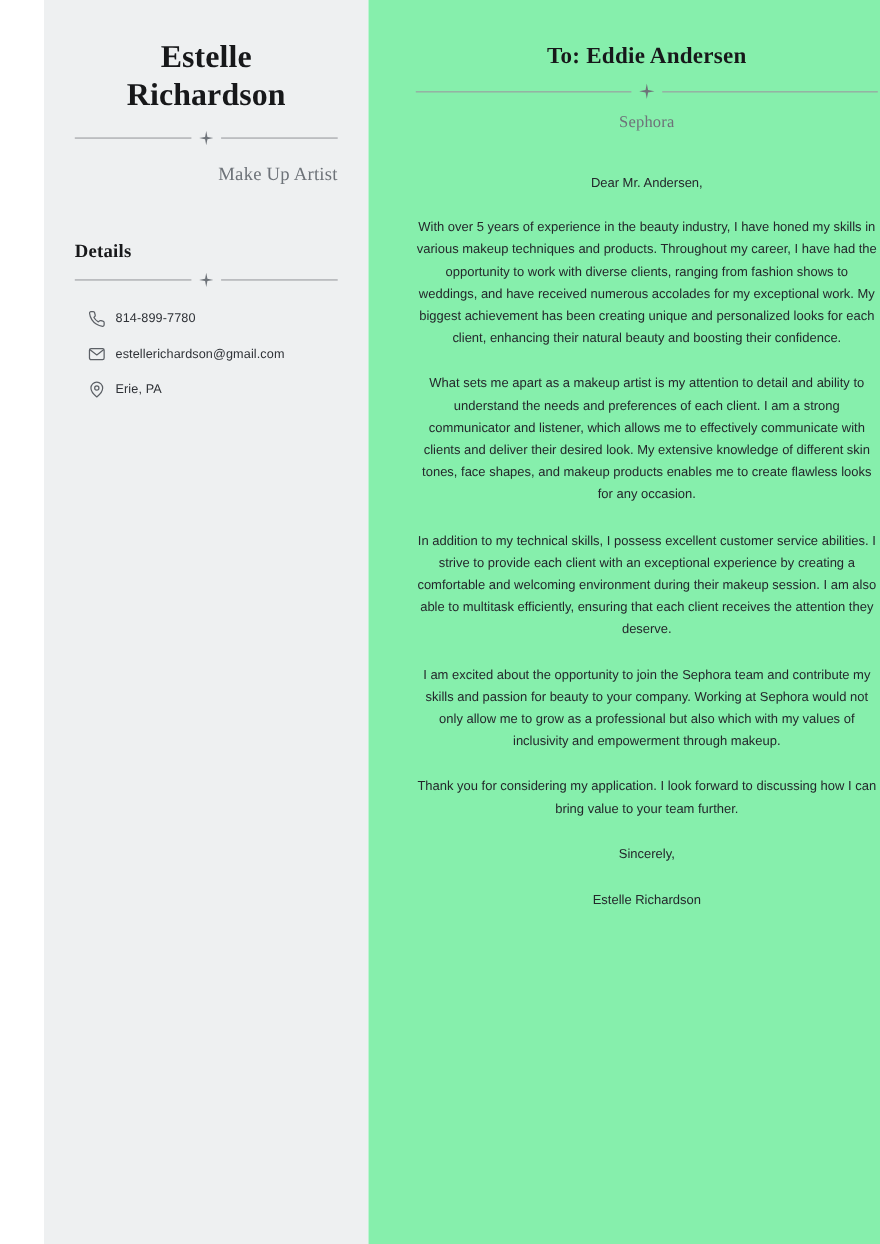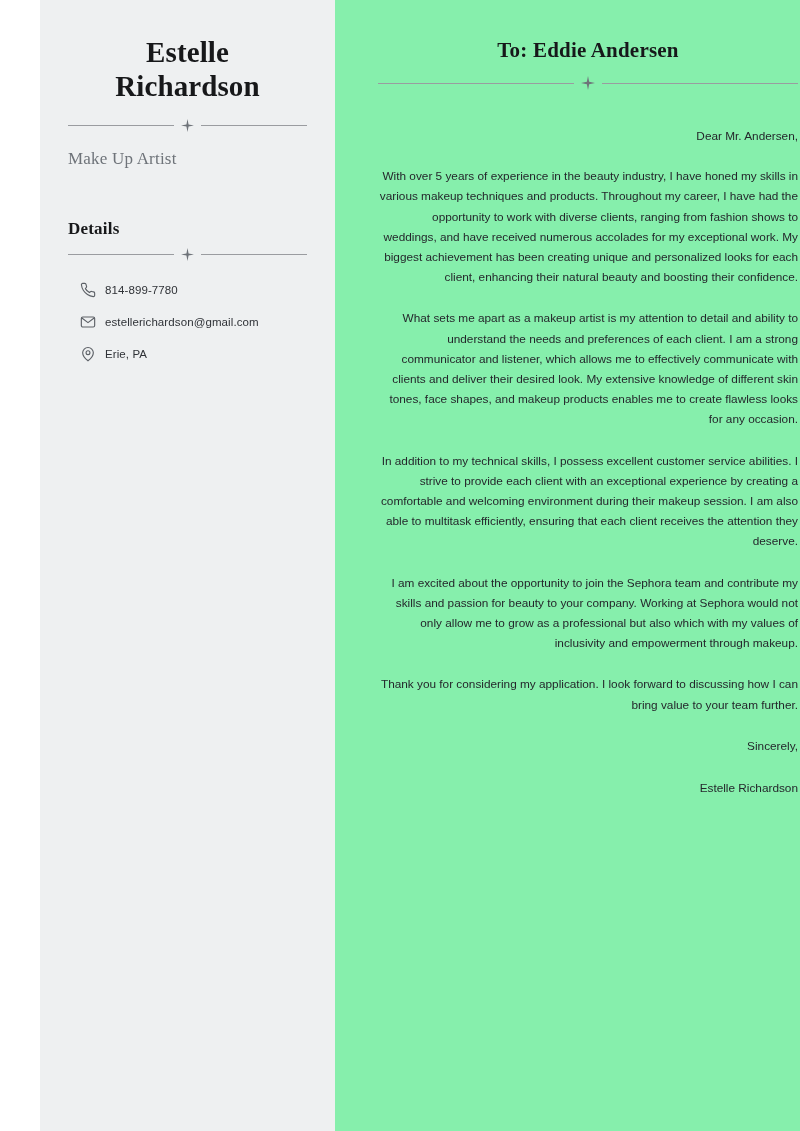--- a/index.html
+++ b/index.html
@@ -62,21 +62,21 @@
   .ornament-rule .star {
     flex: 0 0 auto;
     margin: 0 7px;
     line-height: 0;
   }
 
   .subtitle {
     font-family: "Liberation Serif", serif;
     font-size: 17px;
     color: #6e7379;
-    text-align: left;
+    text-align: right;
     margin-top: 17px;
     letter-spacing: 0.2px;
   }
 
   .details-heading {
     font-family: "Liberation Serif", serif;
     font-weight: bold;
     font-size: 17px;
     color: #17181a;
     text-align: left;
@@ -147,21 +147,21 @@
   }
   .salutation,
   .para,
   .closing,
   .signature {
     font-family: "Liberation Sans", sans-serif;
     font-size: 11.8px;
     line-height: 20.2px;
     color: #24272b;
     margin: 0 0 20px 0;
-    text-align: right;
+    text-align: center;
   }
   .para {
     margin-bottom: 21px;
   }
   .closing {
     margin-bottom: 22px;
   }
   .signature {
     margin-bottom: 0;
   }
@@ -242,20 +242,21 @@
     <div class="ornament-rule letter-rule">
       <span class="bar"></span>
       <span class="star">
         <svg width="14" height="14" viewBox="0 0 16 16" aria-hidden="true">
           <path d="M8 0 L9.3 6.7 L16 8 L9.3 9.3 L8 16 L6.7 9.3 L0 8 L6.7 6.7 Z" fill="#6e7379"></path>
         </svg>
       </span>
       <span class="bar"></span>
     </div>
 
+    <div class="letter-company">Sephora</div>
 
     <div class="letter-body">
       <p class="salutation">Dear Mr. Andersen,</p>
       <p class="para">With over 5 years of experience in the beauty industry, I have honed my skills in various makeup techniques and products. Throughout my career, I have had the opportunity to work with diverse clients, ranging from fashion shows to weddings, and have received numerous accolades for my exceptional work. My biggest achievement has been creating unique and personalized looks for each client, enhancing their natural beauty and boosting their confidence.</p>
       <p class="para">What sets me apart as a makeup artist is my attention to detail and ability to understand the needs and preferences of each client. I am a strong communicator and listener, which allows me to effectively communicate with clients and deliver their desired look. My extensive knowledge of different skin tones, face shapes, and makeup products enables me to create flawless looks for any occasion.</p>
       <p class="para">In addition to my technical skills, I possess excellent customer service abilities. I strive to provide each client with an exceptional experience by creating a comfortable and welcoming environment during their makeup session. I am also able to multitask efficiently, ensuring that each client receives the attention they deserve.</p>
       <p class="para">I am excited about the opportunity to join the Sephora team and contribute my skills and passion for beauty to your company. Working at Sephora would not only allow me to grow as a professional but also which with my values of inclusivity and empowerment through makeup.</p>
       <p class="para">Thank you for considering my application. I look forward to discussing how I can bring value to your team further.</p>
       <p class="closing">Sincerely,</p>
       <p class="signature">Estelle Richardson</p>

